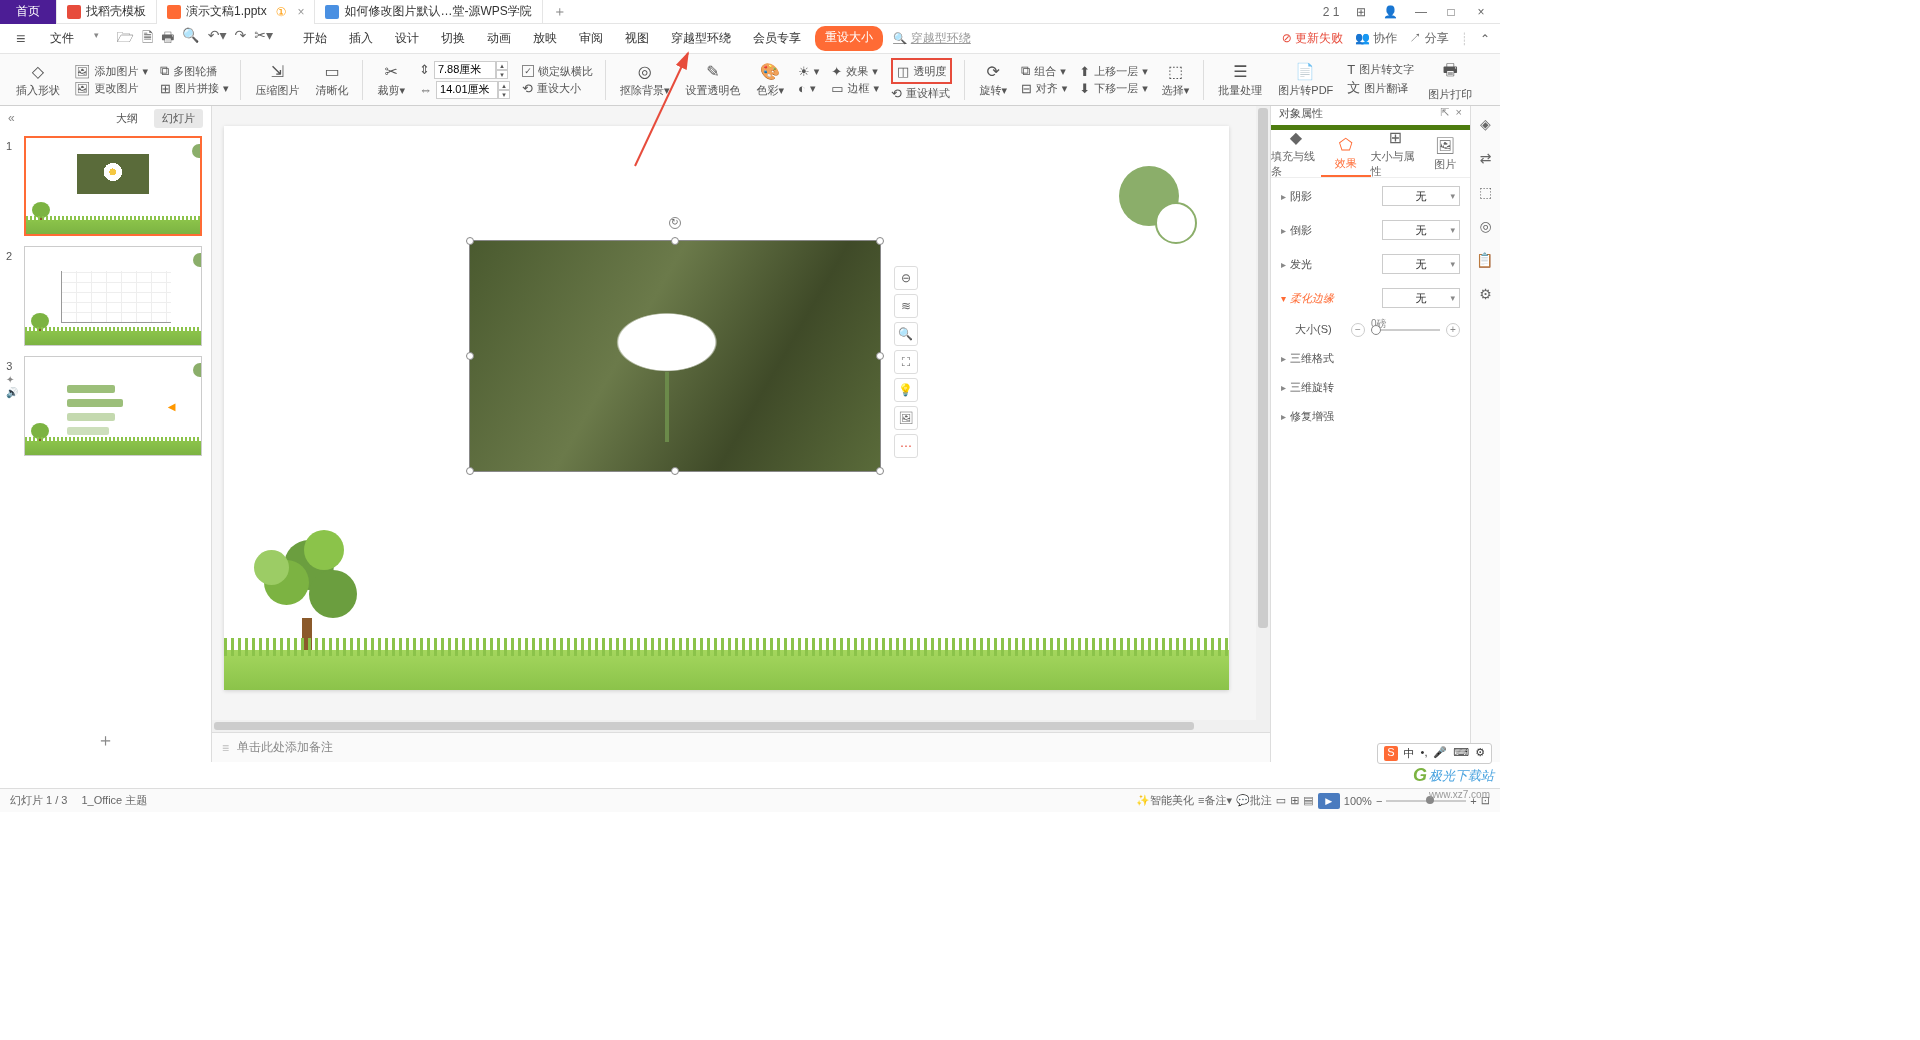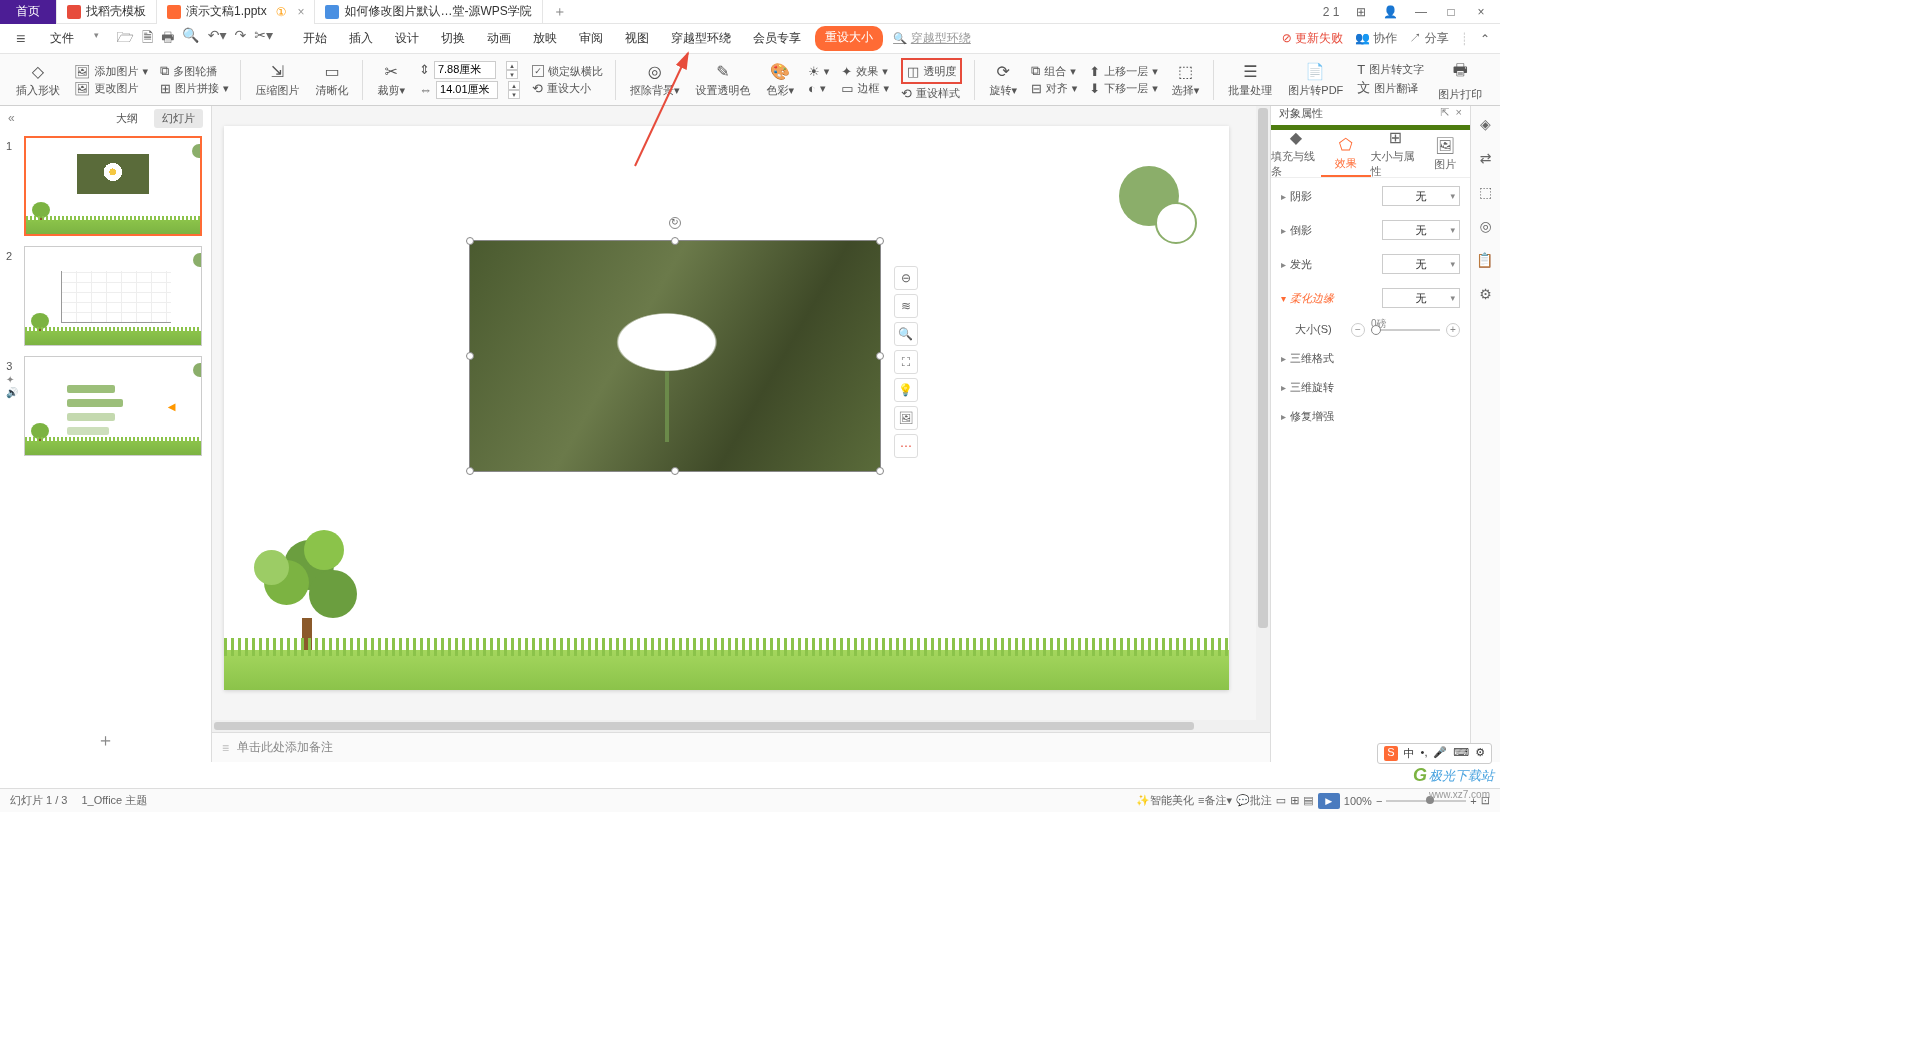--- a/index.html
+++ b/index.html
@@ -33,21 +33,21 @@
 .update-fail { color:#e74c3c; }
 .menubar-right .sep { color:#ccc; }
 
 .ribbon { height:52px; display:flex; align-items:center; padding:0 10px; gap:4px; border-bottom:1px solid #d0d0d0; background:#fafafa; }
 .rgroup { display:flex; flex-direction:column; align-items:center; justify-content:center; height:48px; padding:0 6px; }
 .rgroup .ico { font-size:16px; color:#555; }
 .rgroup .lbl { font-size:11px; color:#555; margin-top:2px; }
 .rstack { display:flex; flex-direction:column; gap:2px; padding:0 4px; justify-content:center; height:48px; }
 .rrow { display:flex; align-items:center; gap:4px; color:#555; font-size:11px; white-space:nowrap; }
 .rrow .ico { font-size:13px; }
-.sizebox { display:flex; align-items:center; gap:10px; }
+.sizebox { display:flex; align-items:center; gap:0; }
 .sizebox input { width:62px; height:18px; border:1px solid #ccc; font-size:11px; padding:0 3px; }
 .spinner { display:flex; flex-direction:column; }
 .spinner span { width:12px; height:9px; border:1px solid #ccc; font-size:7px; text-align:center; line-height:7px; background:#fff; }
 .divider { width:1px; height:40px; background:#ddd; margin:0 4px; }
 .highlight-box { border:2px solid #e74c3c; padding:2px 4px; display:flex; align-items:center; gap:4px; height:26px; }
 .checkbox { width:12px; height:12px; border:1px solid #888; display:inline-flex; align-items:center; justify-content:center; font-size:9px; }
 
 .workspace { display:flex; height:656px; }
 .slide-panel { width:212px; border-right:1px solid #ddd; display:flex; flex-direction:column; }
 .panel-tabs { height:24px; display:flex; align-items:center; padding:0 8px; gap:8px; }

